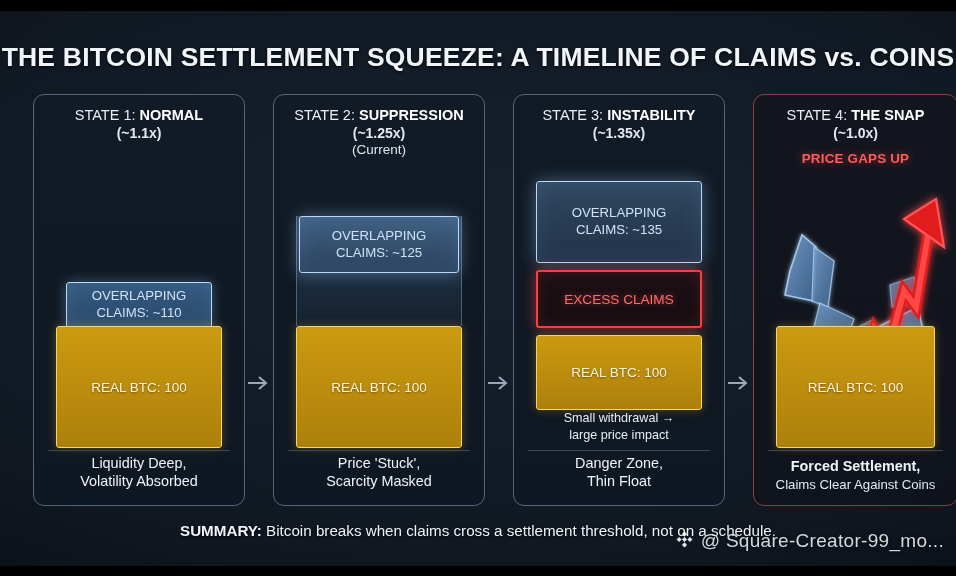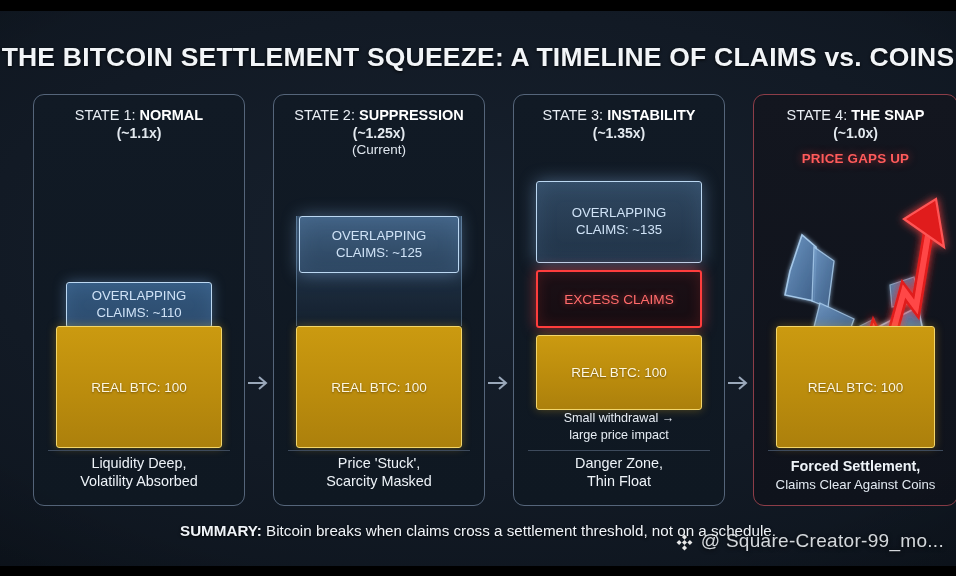--- a/index.html
+++ b/index.html
@@ -126,21 +126,21 @@
   .summary{
     position:absolute;left:0;top:511px;width:956px;text-align:center;
     color:#f0f4f9;font-size:15.2px;
     text-shadow:0 1px 3px rgba(0,0,0,.9);
     white-space:nowrap;
   }
   .summary b{font-weight:bold;}
 
   .watermark{
     position:absolute;right:12px;top:530px;z-index:30;
-    display:flex;align-items:flex-end;gap:7px;
+    display:flex;align-items:flex-start;gap:7px;
     color:rgba(244,248,252,.86);font-size:19px;letter-spacing:.3px;
     text-shadow:0 1px 4px rgba(0,0,0,.8);
   }
   .wm-logo{width:19px;height:19px;flex:0 0 auto;}
 </style>
 </head>
 <body>
 
 <div class="stage">
   <div class="canvas">

